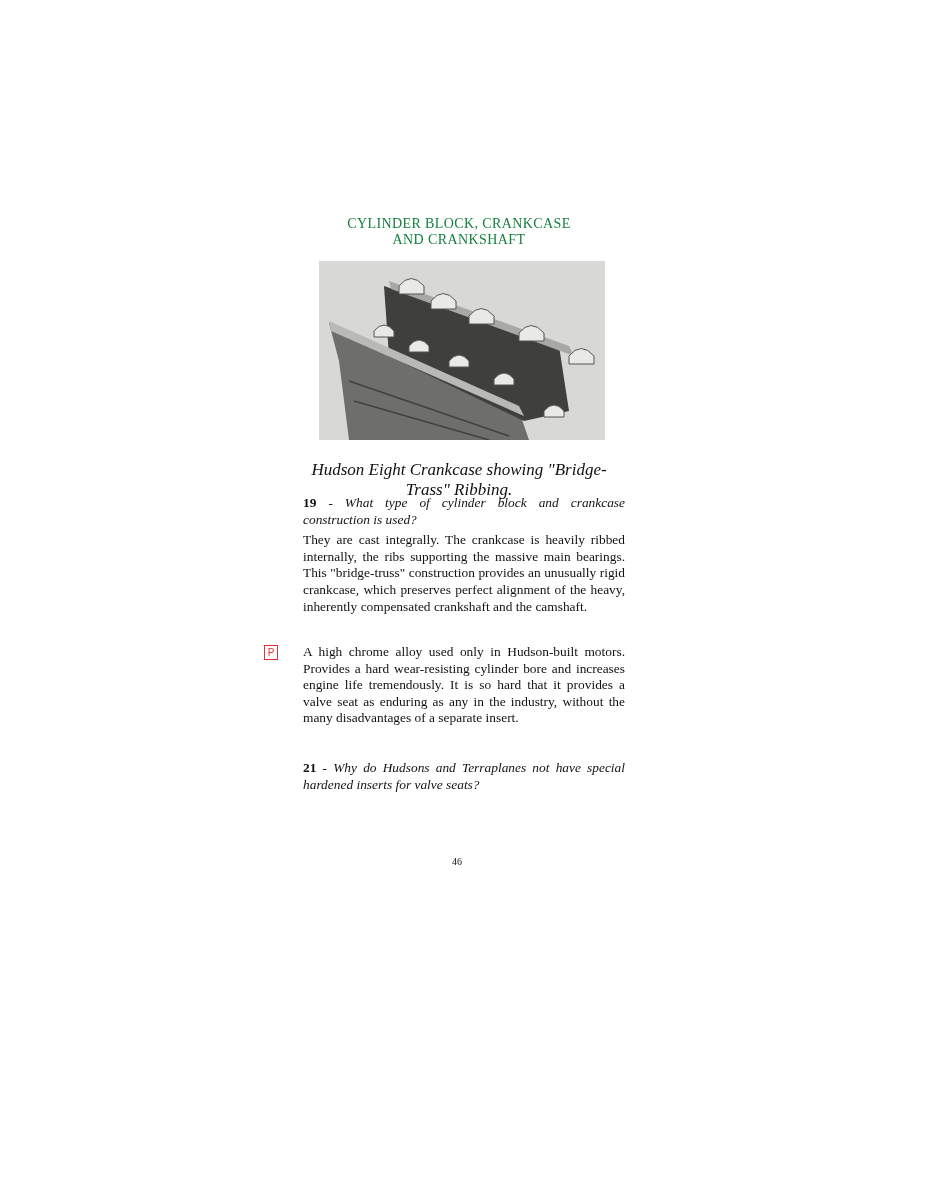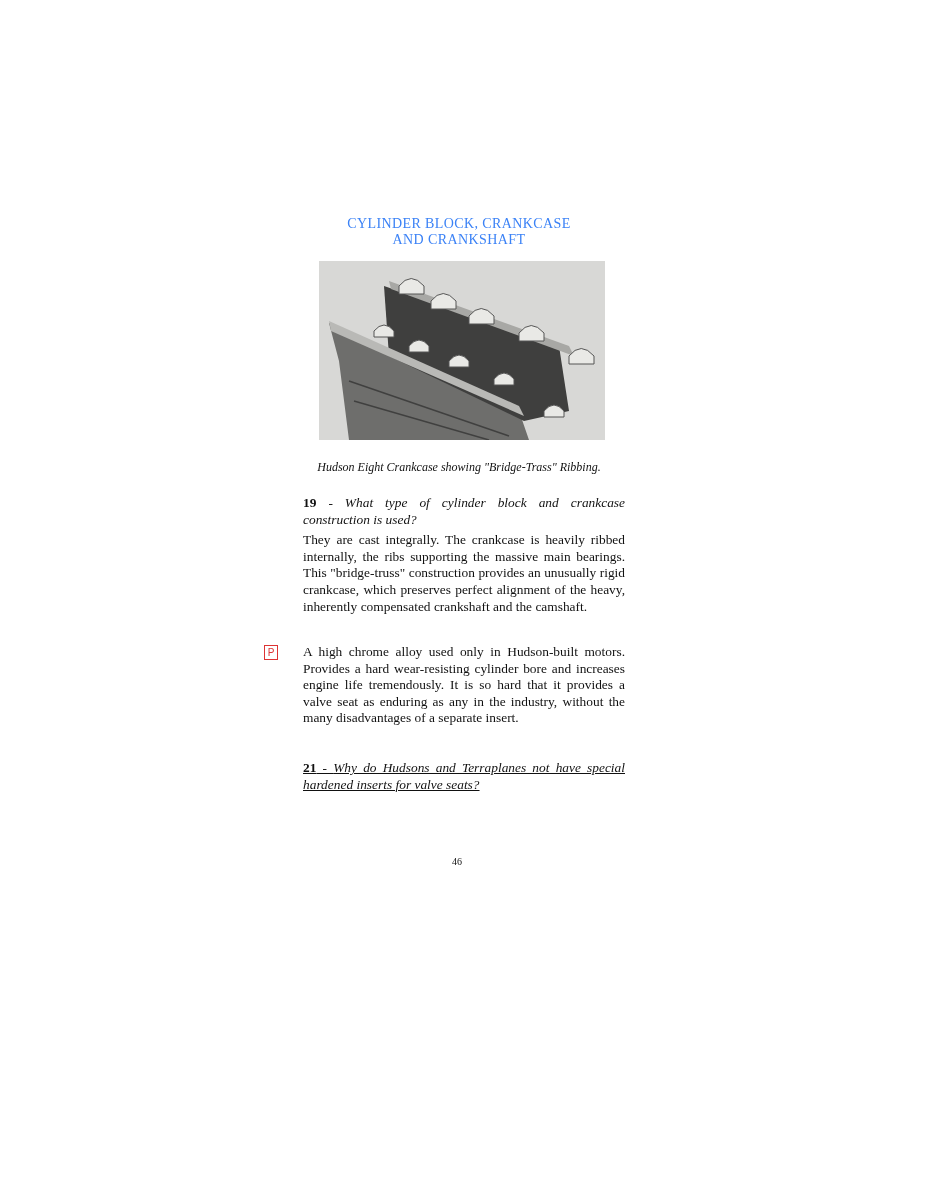--- a/index.html
+++ b/index.html
@@ -1,24 +1,24 @@
 <!DOCTYPE html>
 <html><head>
   <meta charset="utf-8">
   <style>
     html, body { margin: 0; padding: 0; background: #ffffff; }
     body { width: 927px; height: 1199px; position: relative; overflow: hidden;
            font-family: "Liberation Serif", "DejaVu Serif", serif; color: #111; }
     .title { position: absolute; left: 300px; top: 216px; width: 318px; text-align: center;
-             color: #3b82f6; font-size: 14px; line-height: 16px; letter-spacing: 0.4px; }
+             color: #15803d; font-size: 14px; line-height: 16px; letter-spacing: 0.4px; }
     .photo { position: absolute; left: 319px; top: 261px; width: 286px; height: 179px;
              background: #dcdcdc; overflow: hidden; }
     .photo svg { display:block; }
     .caption { position: absolute; left: 300px; top: 460px; width: 318px; text-align: center;
-               font-style: italic; font-size: 12px; }
+               font-style: italic; font-size: 17px; }
     .qa { position: absolute; left: 299px; width: 330px; font-size: 13.4px; line-height: 16.6px; }
     .qa p { margin: 4px; text-align: justify; }
     .qnum { font-weight: bold; }
     .qtext { font-style: italic; }
     .marker { position: absolute; left: 264px; top: 645px; width: 12px; height: 13px;
               border: 1px solid #d33; color: #d33; font-family: "Liberation Sans", sans-serif;
               font-size: 10px; line-height: 13px; text-align: center; }
     .pagenum { position: absolute; left: 452px; top: 856px; width: 40px; 
                font-size: 10px; }
   </style>
@@ -62,17 +62,17 @@
   <p><span class="qnum">19</span><span> - </span><span class="qtext">What type of cylinder block and crankcase construction is used?</span></p>
   <p>They are cast integrally. The crankcase is heavily ribbed internally, the ribs supporting the massive main bearings. This "bridge-truss" construction provides an unusually rigid crankcase, which preserves perfect alignment of the heavy, inherently compensated crankshaft and the camshaft.</p>
 </div>
 
 <div class="marker">P</div>
 
 <div class="qa" style="top:640px;">
   <p>A high chrome alloy used only in Hudson-built motors. Provides a hard wear-resisting cylinder bore and increases engine life tremendously. It is so hard that it provides a valve seat as enduring as any in the industry, without the many disadvantages of a separate insert.</p>
 </div>
 
-<div class="qa" style="top:756px;text-decoration:underline;">
+<div class="qa" style="top:756px;">
   <p><span class="qnum">21</span><span> - </span><span class="qtext">Why do Hudsons and Terraplanes not have special hardened inserts for valve seats?</span></p>
 </div>
 
 <div class="pagenum">46</div>
 
 </body></html>

